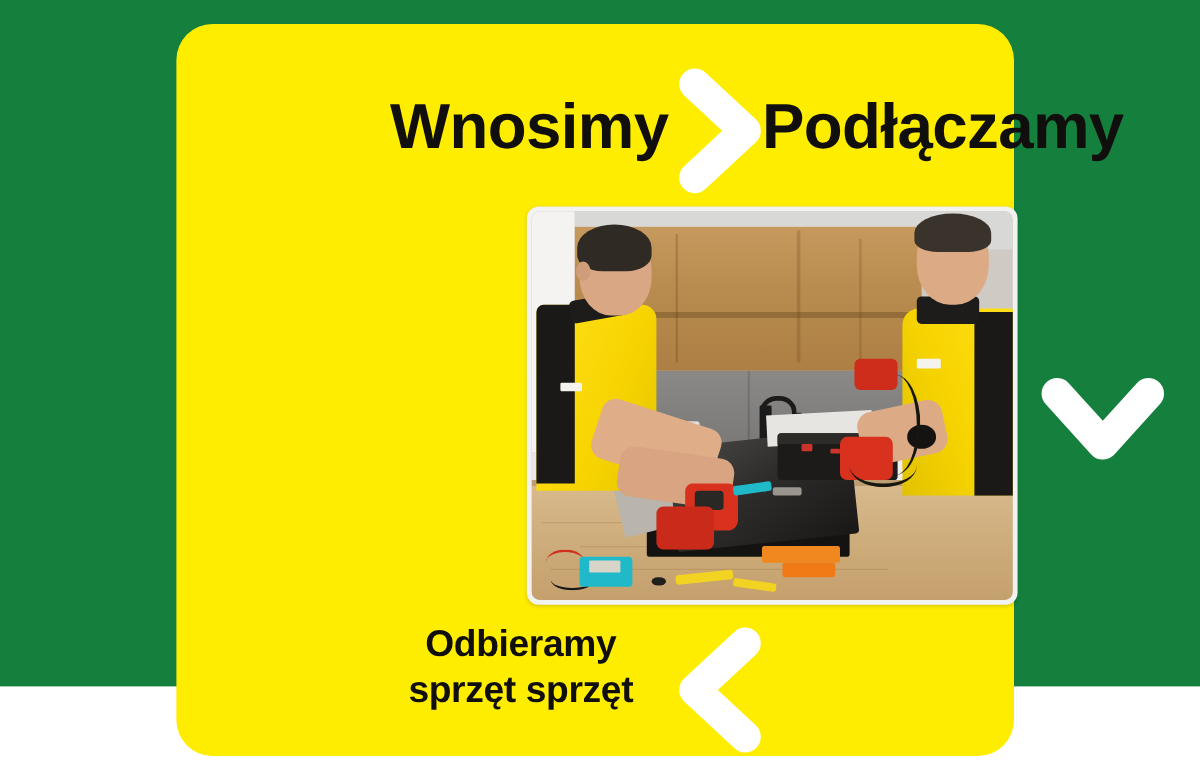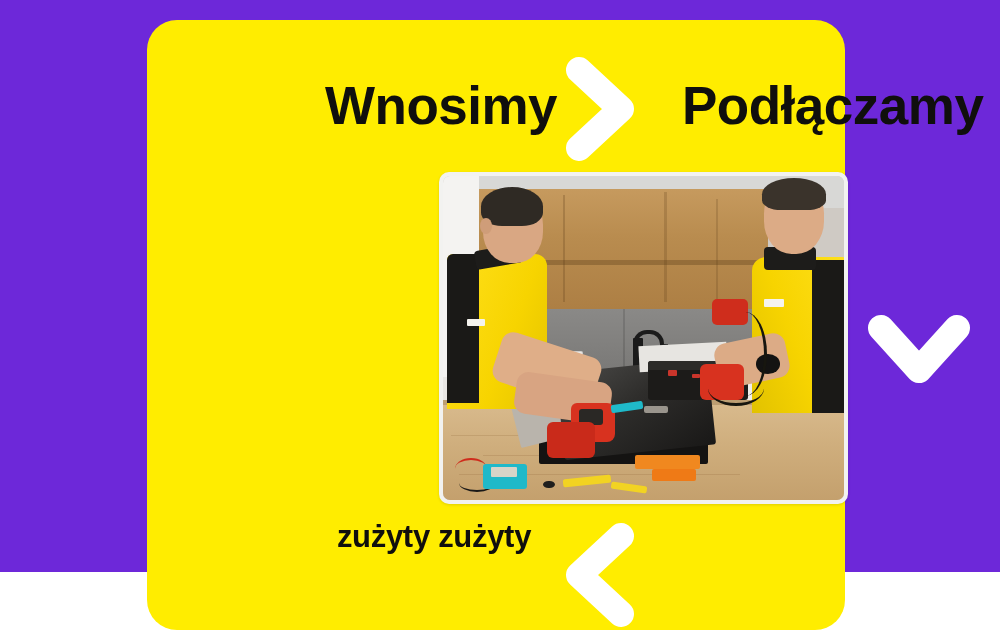--- a/index.html
+++ b/index.html
@@ -13,21 +13,21 @@
     position: relative;
     overflow: hidden;
     font-family: "Liberation Sans", sans-serif;
   }
 
   #canvas {
     position: absolute;
     left: 0; top: 0;
     width: 1000px;
     height: 572px;
-    background: #6d28d9;
+    background: #15803d;
   }
 
   
   #yellow-panel {
     position: absolute;
     left: 147px;
     top: 20px;
     width: 698px;
     height: 610px;
     background: #FFED00;
@@ -39,21 +39,21 @@
     position: absolute;
     color: #100F0D;
     font-family: "Liberation Sans", sans-serif;
     font-weight: bold;
     font-size: 53px;
     letter-spacing: -0.5px;
     line-height: 1.05;
     white-space: nowrap;
   }
   #heading-wnosimy   { left: 178px; top: 58px; }
-  #heading-podlaczamy{ left: 535px; top: 58px; }
+  #heading-podlaczamy{ left: 488px; top: 58px; }
   #heading-sprawdzamy{ left: 492px; top: 526px; }
 
   
   #pickup-block {
     position: absolute;
     left: 167px;
     top: 498px;
     width: 240px;
     text-align: center;
     font-family: "Liberation Sans", sans-serif;
@@ -231,21 +231,22 @@
 <div id="canvas">
 
   <div id="yellow-panel">
 
     <div class="heading" id="heading-wnosimy">Wnosimy</div>
 
     <div class="heading" id="heading-podlaczamy">Podłączamy</div>
 
 
     <div id="pickup-block">
-      <div>zużyty zużyty</div>
+      <div>Odbieramy</div>
+      <div>sprzęt sprzęt</div>
     </div>
 
     <div class="chevron" id="chevron-right">
       <svg viewBox="0 0 76 106" width="76" height="106" aria-hidden="true">
         <path d="M14 14 L56 53 L14 92" fill="none" stroke="#FFFFFF" stroke-width="26" stroke-linecap="round" stroke-linejoin="round"></path>
       </svg>
     </div>
 
     <div class="chevron" id="chevron-down">
       <svg viewBox="0 0 104 78" width="104" height="78" aria-hidden="true">

